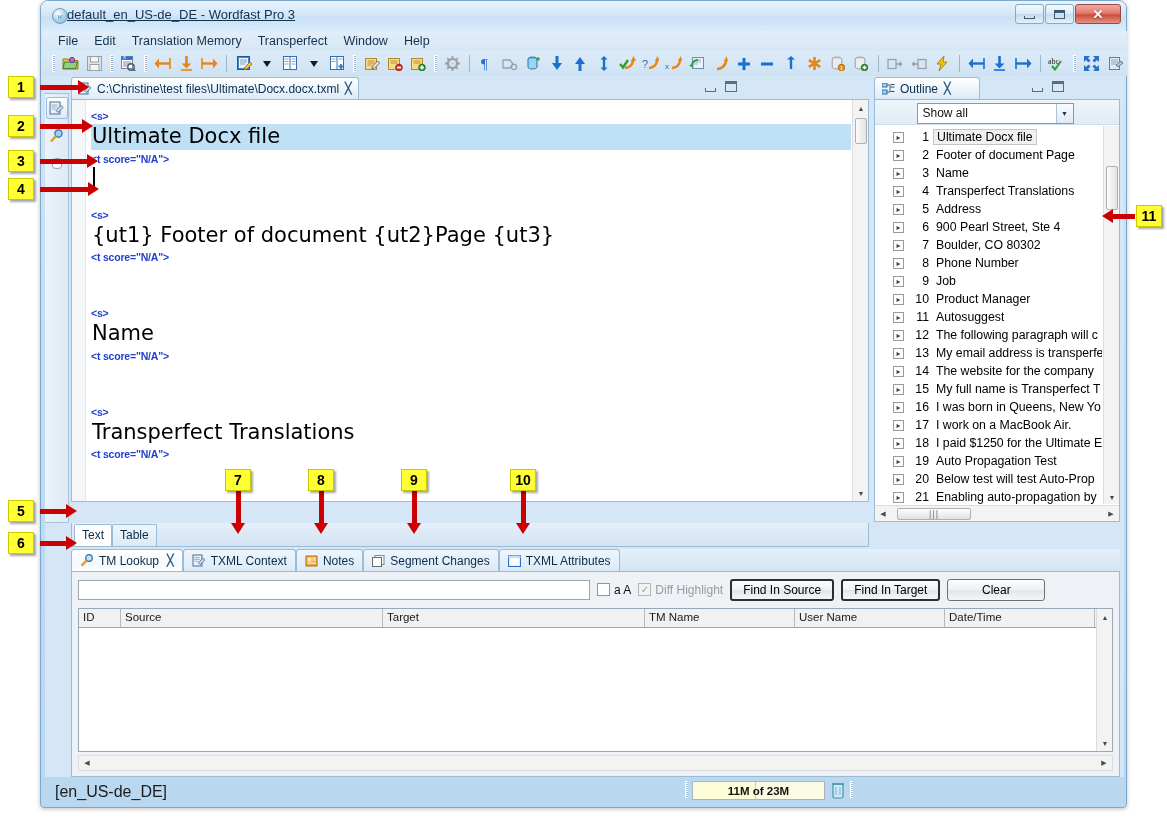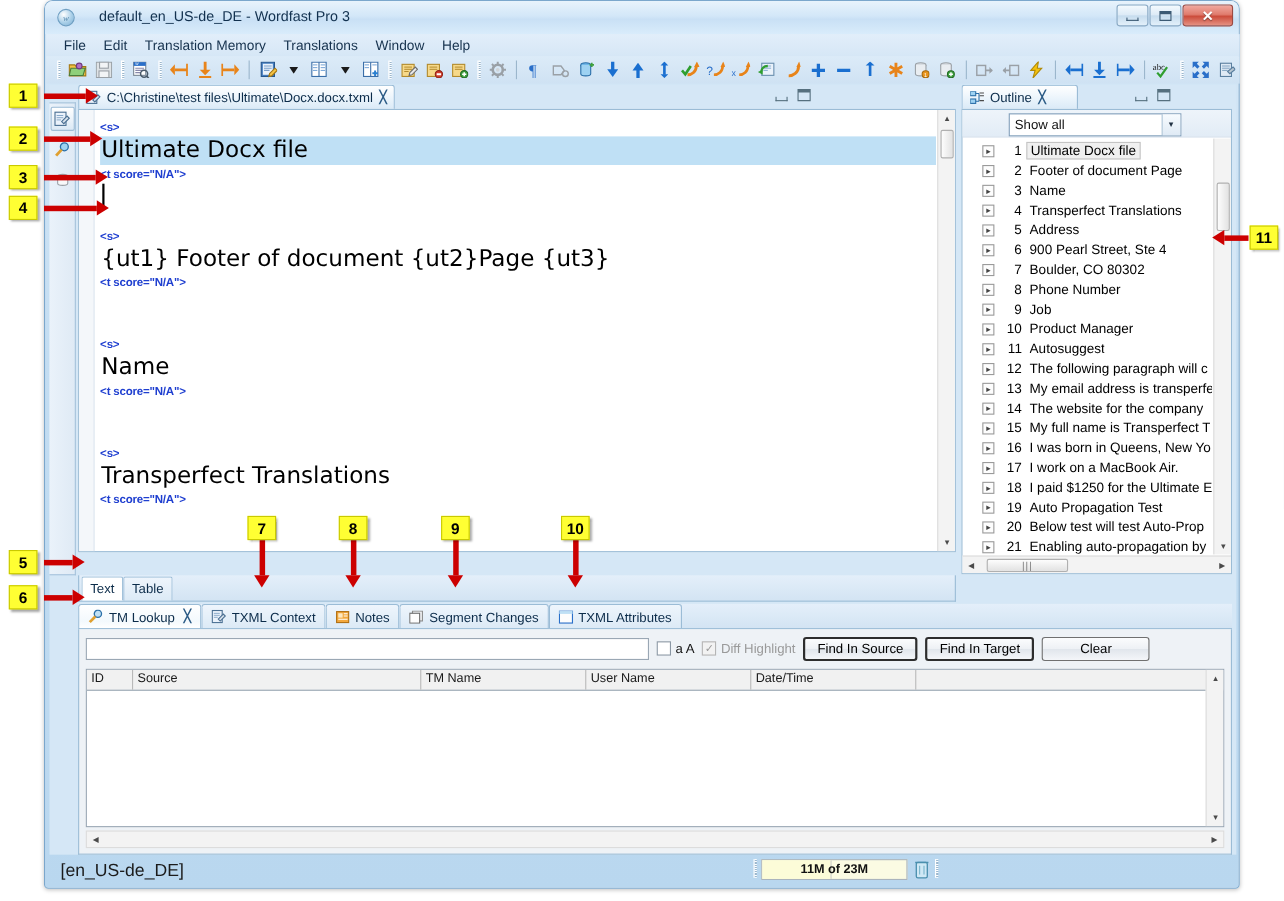--- a/index.html
+++ b/index.html
@@ -28,23 +28,24 @@
   }
   .title-icon {
     position: absolute; left: 11px; top: 7px; width: 16px; height: 16px;
     border-radius: 50%;
     background: radial-gradient(circle at 35% 30%, #ffffff 0%, #a9cfe8 55%, #7fb0d4 100%);
     border: 1px solid #6f9fc2;
     font-size: 8px; color: #5a8cb0; text-align: center; line-height: 15px;
     font-family: "Liberation Serif", serif; font-style: italic;
   }
   .title-text {
-    position: absolute; left: 49px; top: 6px;
+    position: absolute; left: 26px; top: 6px;
     font-size: 13px; color: #12314f;
     white-space: nowrap;
+    text-decoration: underline;
   }
   .winbtns { position: absolute; right: 5px; top: 3px; display: flex; gap: 1px; }
   .winbtn {
     width: 29px; height: 20px;
     border: 1px solid #8aa9c4;
     border-radius: 3px;
     background: linear-gradient(to bottom, #f4fafe 0%, #dceaf6 48%, #c6dcee 52%, #e3f0fa 100%);
     position: relative;
   }
   .winbtn.close {
@@ -411,21 +412,21 @@
         <div class="winbtn close">
             <div class="g x-g">✕</div>
           </div>
       </div>
     </div>
 
     <div class="menubar">
       <div class="menuitem">File</div>
       <div class="menuitem">Edit</div>
       <div class="menuitem">Translation Memory</div>
-      <div class="menuitem">Translations</div>
+      <div class="menuitem">Transperfect</div>
       <div class="menuitem">Window</div>
       <div class="menuitem">Help</div>
     </div>
 
     <div class="toolbar">
       <div class="grip"></div>
       <div class="tbi">
         <svg width="17" height="15" viewBox="0 0 17 15">
             <path d="M1 3h5l1.4 1.6H16V13H1z" fill="#f5c243" stroke="#a37612"></path>
             <path d="M2.5 6h13l-2 6.6H1z" fill="#8fd07a" stroke="#4a7d3a"></path>
@@ -1027,20 +1028,21 @@
             </div>
             <div class="btn strong">Find In Source</div>
             <div class="btn strong">Find In Target</div>
             <div class="btn" style="width:98px;">Clear</div>
           </div>
 
           <div class="grid">
             <div class="ghead">
               <div class="gh" style="width:42px">ID</div>
               <div class="gh" style="width:262px">Source</div>
+              <div class="gh" style="width:262px">Target</div>
               <div class="gh" style="width:150px">TM Name</div>
               <div class="gh" style="width:150px">User Name</div>
               <div class="gh" style="width:150px">Date/Time</div>
             </div>
             <div class="gscroll">
               <div class="arrow">▲</div>
               <div class="arrow bot">▼</div>
             </div>
           </div>
 

